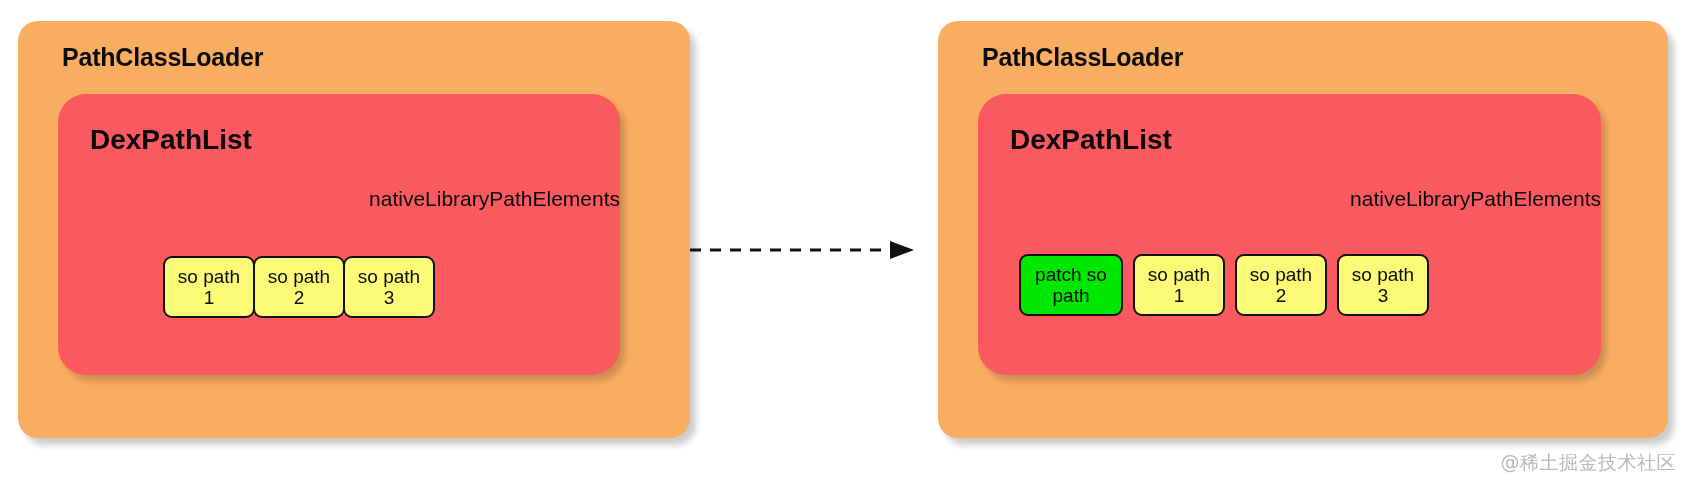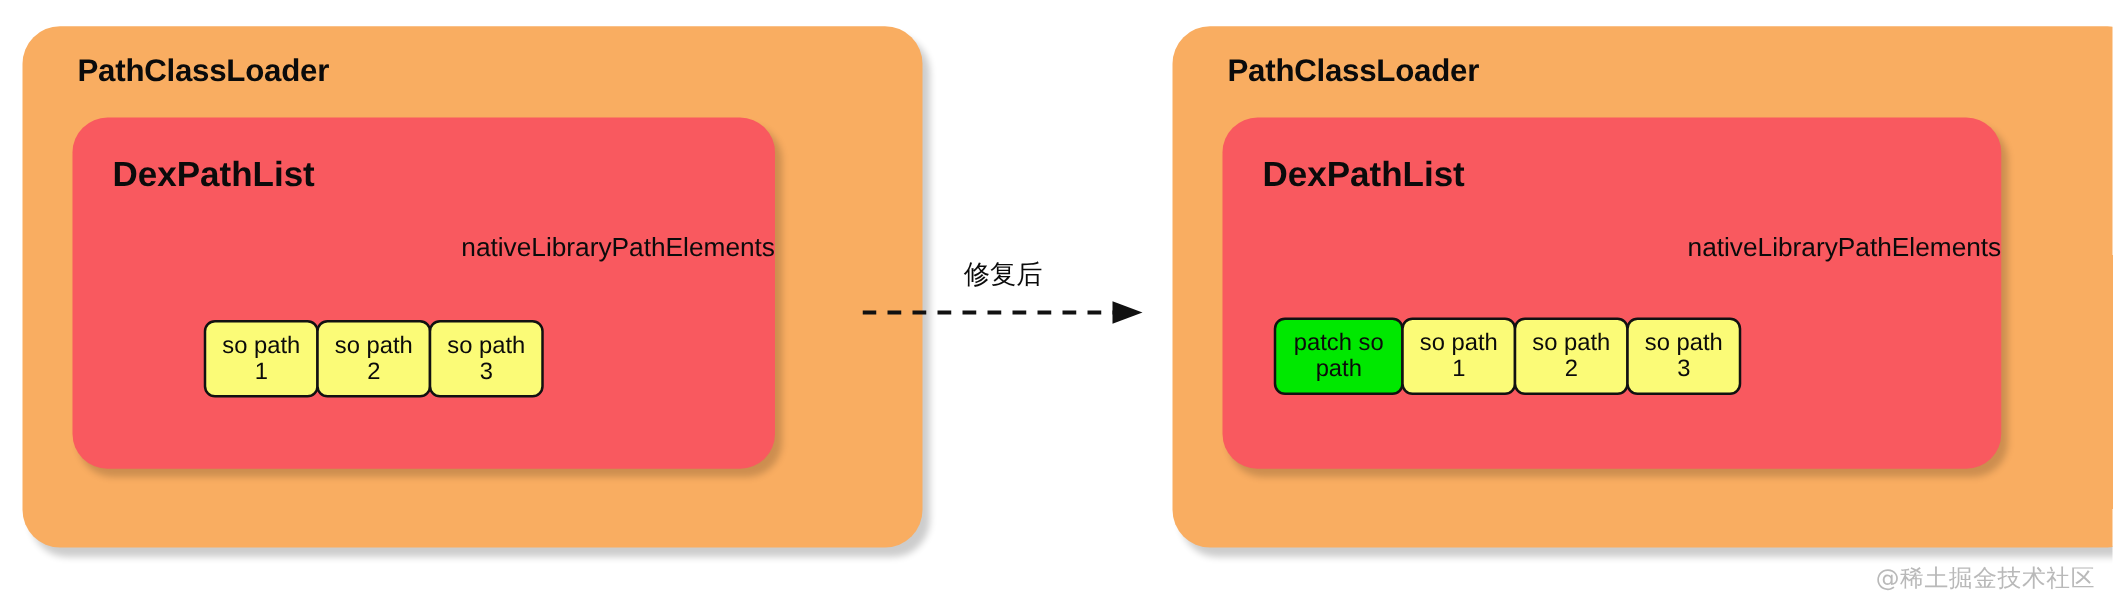--- a/index.html
+++ b/index.html
@@ -17,23 +17,22 @@
 
   .stage {
     position: absolute;
     inset: 0;
   }
 
   
   .loader-box {
     position: absolute;
     background: #f9ad61;
-    border-radius: 30px;
+    border-radius: 20px;
     box-shadow: 6px 7px 6px rgba(0, 0, 0, 0.20);
-    padding-left: 48px;
   }
   .loader-box.left  { left: 18px;  top: 21px; width: 672px;  height: 417px; }
   .loader-box.right { left: 938px; top: 21px; width: 730px;  height: 417px; }
 
   .loader-title {
     position: absolute;
     left: 44px;
     top: 22px;
     font-size: 25px;
     font-weight: bold;
@@ -73,21 +72,21 @@
   .elements-label.left  { left: 0; right: 0; margin-left: 95px; }
   .elements-label.right { left: 0; right: 0; margin-left: 35px; }
 
   
   .chips {
     position: absolute;
     display: flex;
     align-items: stretch;
   }
   .chips.left  { left: 105px; top: 162px; }
-  .chips.right { left: 41px;  top: 160px; }
+  .chips.right { left: 41px;  top: 160px; gap: 12px; }
 
   .chip {
     position: relative;
     box-sizing: border-box;
     height: 62px;
     border: 2.2px solid #111111;
     border-radius: 9px;
     display: flex;
     align-items: center;
     justify-content: center;
@@ -163,21 +162,20 @@
           <span>so path 2</span>
         </div>
         <div class="chip yellow w-std">
           <span>so path 3</span>
         </div>
       </div>
     </div>
   </div>
 
   <div class="transition">
-    <div class="transition-label">修复后</div>
     <svg class="arrow-svg" width="225" height="26" viewBox="0 0 225 26">
       <line x1="0" y1="13" x2="203" y2="13" stroke="#111111" stroke-width="3.2" stroke-dasharray="11 9"></line>
       <polygon points="200,4 224,13 200,22" fill="#111111"></polygon>
     </svg>
   </div>
 
   <div class="loader-box right">
     <div class="loader-title">PathClassLoader</div>
 
     <div class="dexpathlist-box right">

